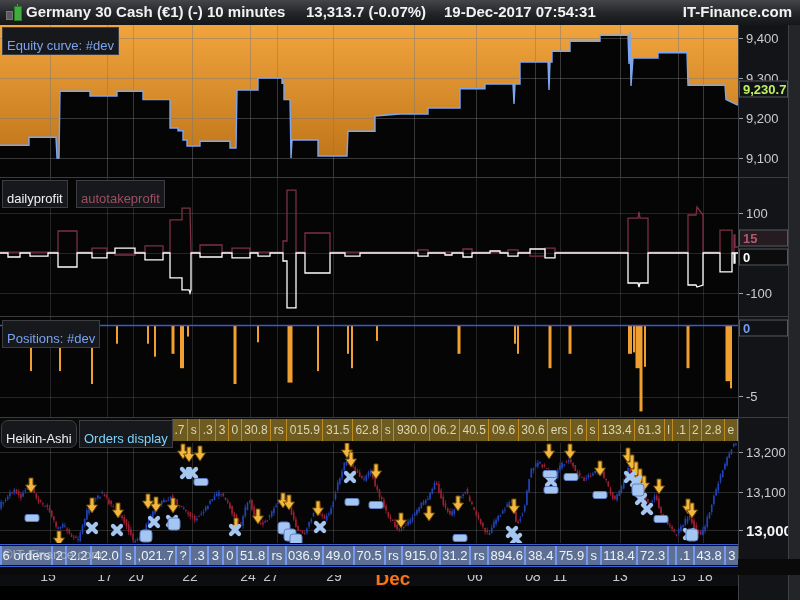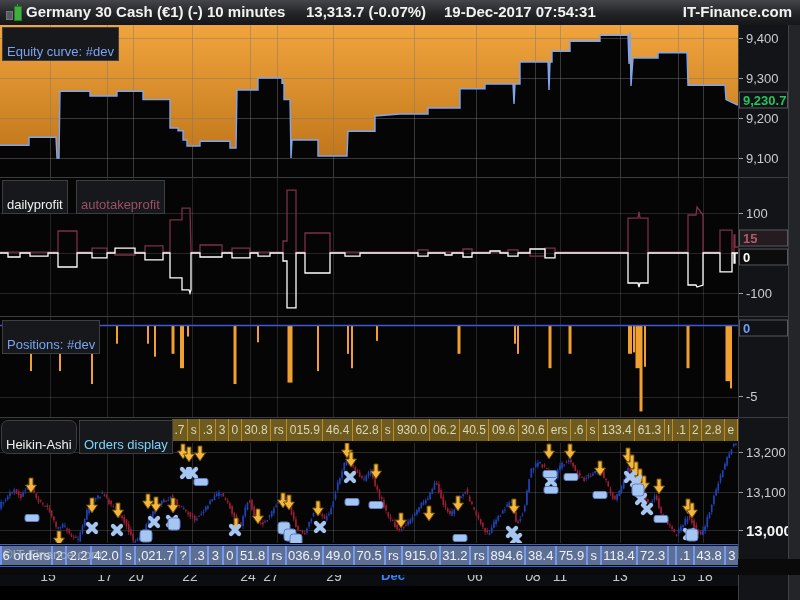--- a/index.html
+++ b/index.html
@@ -17,38 +17,38 @@
   #tb-icon .w2{position:absolute;left:12px;top:0;width:1px;height:17px;background:#3fae3f;}
   
   #plot{position:absolute;left:0;top:25px;width:738px;height:575px;background:#000;}
   #plot svg{position:absolute;left:0;display:block;}
   #svg-equity{top:0;}
   #svg-profit{top:153px;}
   #svg-positions{top:292px;}
   #svg-candles{top:418px;}
   .sep{position:absolute;left:0;width:788px;height:1px;background:#3a3c40;z-index:6;}
   
-  .lbl{position:absolute;z-index:7;font-size:13px;padding:16px 4px 1px 4px;background:#16181c;
+  .lbl{position:absolute;z-index:7;font-size:13px;padding:10px 4px 1px 4px;background:#16181c;
     border:1px solid #3c3e42;white-space:nowrap;}
   .lbl.blue{color:#7ba4f0;} .lbl.white{color:#f0f0f0;} .lbl.maroon{color:#9c5064;} .lbl.orange{color:#7dd3fc;}
   
   #strip{position:absolute;left:0;top:393px;width:738px;height:25px;background:#0a0a0a;z-index:5;}
   #strip-cells{position:absolute;left:172px;top:1px;height:22px;right:0;display:flex;background:#c08a1e;}
   .scell{flex:1 1 auto;background:#6d5b20;color:#ddd5b4;font-size:12px;display:flex;align-items:center;
     justify-content:center;margin:0 1px 0 0;padding:0 2px;white-space:nowrap;overflow:hidden;}
   
   #orders{position:absolute;left:0;top:519px;width:738px;height:23px;background:#0b0d12;
     border-top:1px solid #3a5fd0;border-bottom:1px solid #3a5fd0;box-sizing:border-box;z-index:5;display:flex;}
   .ocell{flex:1 1 auto;background:#5d7094;border-left:2px solid #7498ee;color:#eef2fa;font-size:13px;
     display:flex;align-items:center;justify-content:center;padding:0 3px;white-space:nowrap;overflow:hidden;margin:1px 0;}
   #watermark{position:absolute;left:3px;top:522px;z-index:8;font-size:13px;color:#c8cdd4;opacity:.62;white-space:nowrap;}
   
   #timeline{position:absolute;left:0;top:541px;width:738px;height:20px;background:#0c0d10;z-index:4;}
   .tl{position:absolute;top:2px;transform:translateX(-50%);font-size:14px;color:#c6c6c6;white-space:nowrap;}
-  .tl.bold{font-weight:bold;color:#3b82f6;font-size:13px;}
+  .tl.bold{font-weight:bold;color:#f97316;font-size:19px;}
   #bottomstrip{position:absolute;left:0;top:559px;width:800px;height:16px;background:#0a0a0b;z-index:4;}
   
   #axis{position:absolute;left:738px;top:25px;width:50px;height:575px;background:#131417;
     border-left:1px solid #3f4145;box-sizing:border-box;}
   .tick{position:absolute;left:7px;font-size:13px;color:#c9ccd1;transform:translateY(-50%);white-space:nowrap;}
   .tick.bold{font-weight:bold;color:#f4f4f4;font-size:15px;}
   .tickdash{position:absolute;left:0;width:4px;height:1px;background:#9a9da2;}
   .badge{position:absolute;left:0;width:49px;height:17px;background:#101216;border:1px solid #55585e;
     box-sizing:border-box;font-size:13px;font-weight:bold;display:flex;align-items:center;
     padding-left:3px;transform:translateY(-50%);z-index:3;}
@@ -175,21 +175,21 @@
     <div id="strip">
       <div id="strip-cells">
           <div class="scell">.7</div>
           <div class="scell">s</div>
           <div class="scell">.3</div>
           <div class="scell">3</div>
           <div class="scell">0</div>
           <div class="scell">30.8</div>
           <div class="scell">rs</div>
           <div class="scell">015.9</div>
-          <div class="scell">46.4</div>
+          <div class="scell">31.5</div>
           <div class="scell">62.8</div>
           <div class="scell">s</div>
           <div class="scell">930.0</div>
           <div class="scell">06.2</div>
           <div class="scell">40.5</div>
           <div class="scell">09.6</div>
           <div class="scell">30.6</div>
           <div class="scell">ers</div>
           <div class="scell">.6</div>
           <div class="scell">s</div>
@@ -1085,20 +1085,20 @@
       <div class="tickdash" style="top: 268px;"></div>
       <span class="tick" style="top: 268px;">-100</span>
       <div class="tickdash" style="top: 371px;"></div>
       <span class="tick" style="top: 371px;">-5</span>
       <div class="tickdash" style="top: 427px;"></div>
       <span class="tick" style="top: 427px;">13,200</span>
       <div class="tickdash" style="top: 467px;"></div>
       <span class="tick" style="top: 467px;">13,100</span>
       <div class="tickdash" style="top: 505px;"></div>
       <span class="tick bold" style="top: 505px;">13,000</span>
-      <div class="badge" style="top: 75px; color: #22c55e; background: rgb(16, 18, 22);">9,230.7</div>
+      <div class="badge" style="top: 64px; color: #bef264; background: rgb(16, 18, 22);">9,230.7</div>
       <div class="badge" style="top: 213px; color: rgb(176, 90, 112); background: rgb(36, 28, 32);">15</div>
       <div class="badge" style="top: 232px; color: rgb(255, 255, 255); background: rgb(12, 12, 12);">0</div>
       <div class="badge" style="top: 303px; color: rgb(111, 157, 246); background: rgb(16, 18, 22);">0</div>
     </div>
   <div id="bottomstrip"></div>
   <div id="edge"></div>
 </div>
 
 </body></html>

